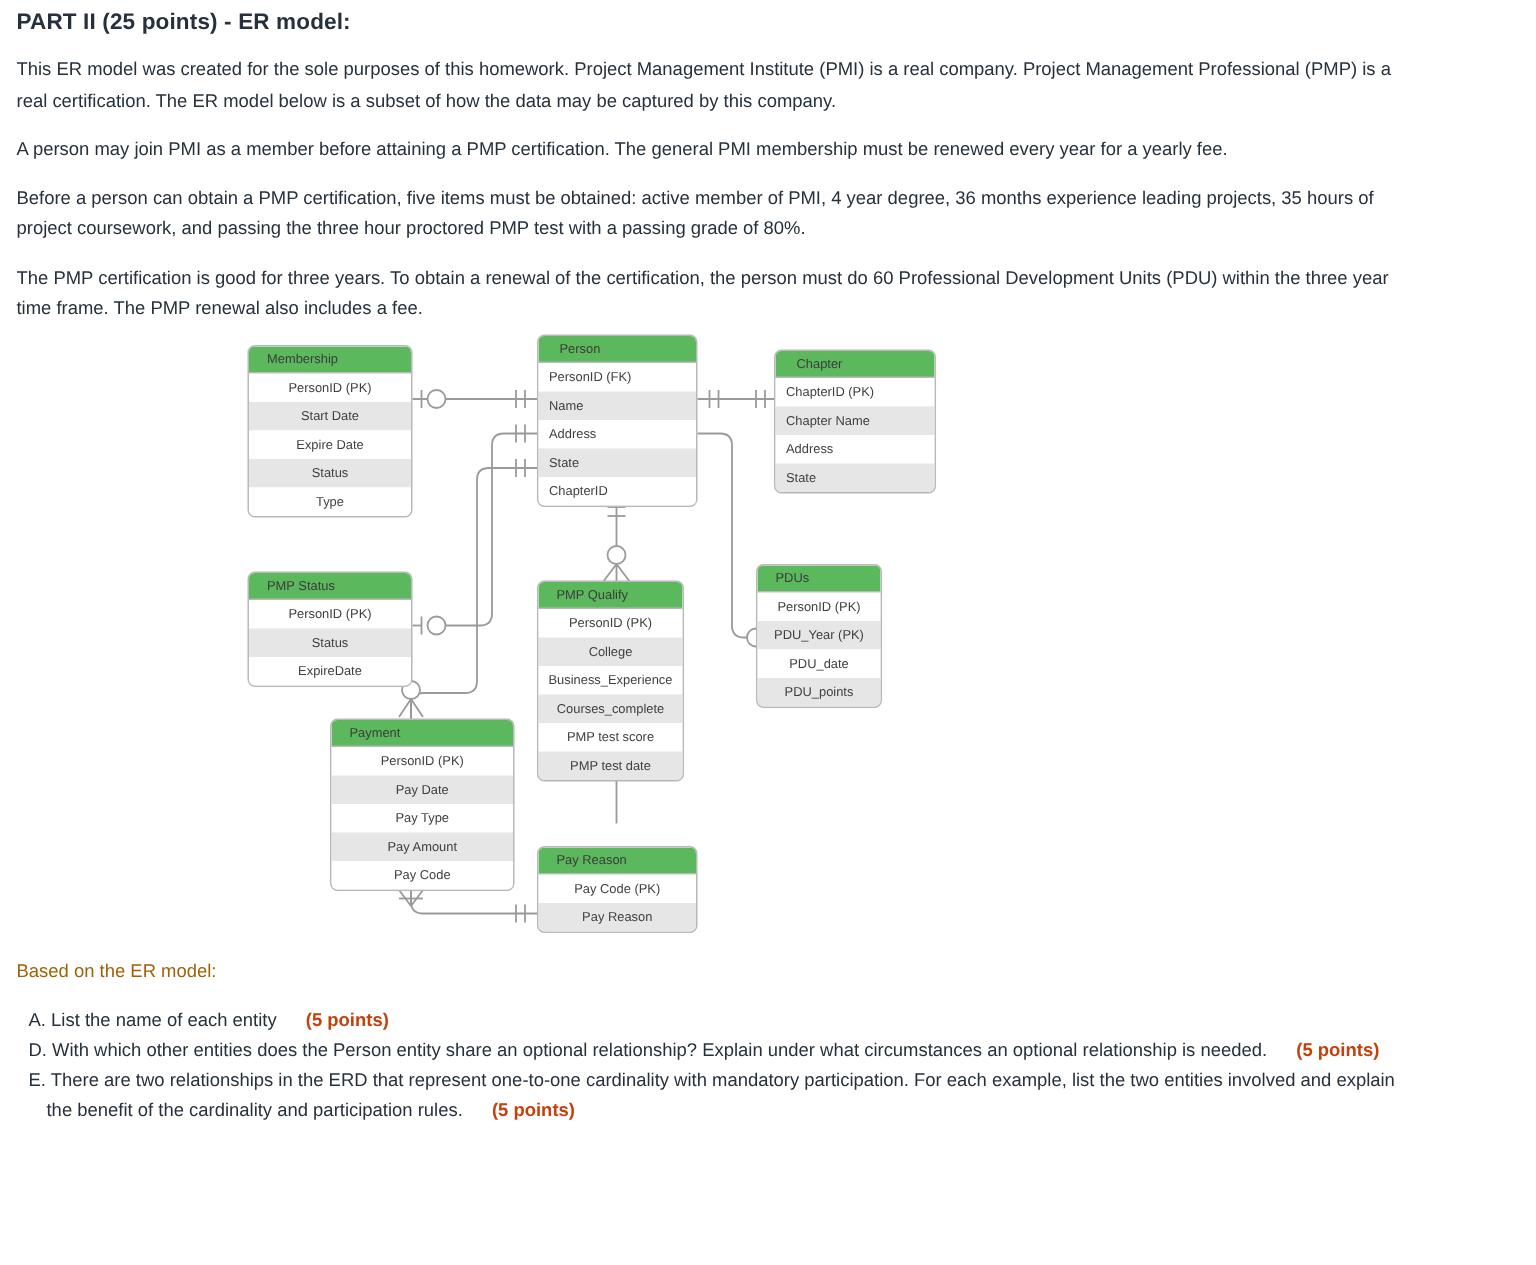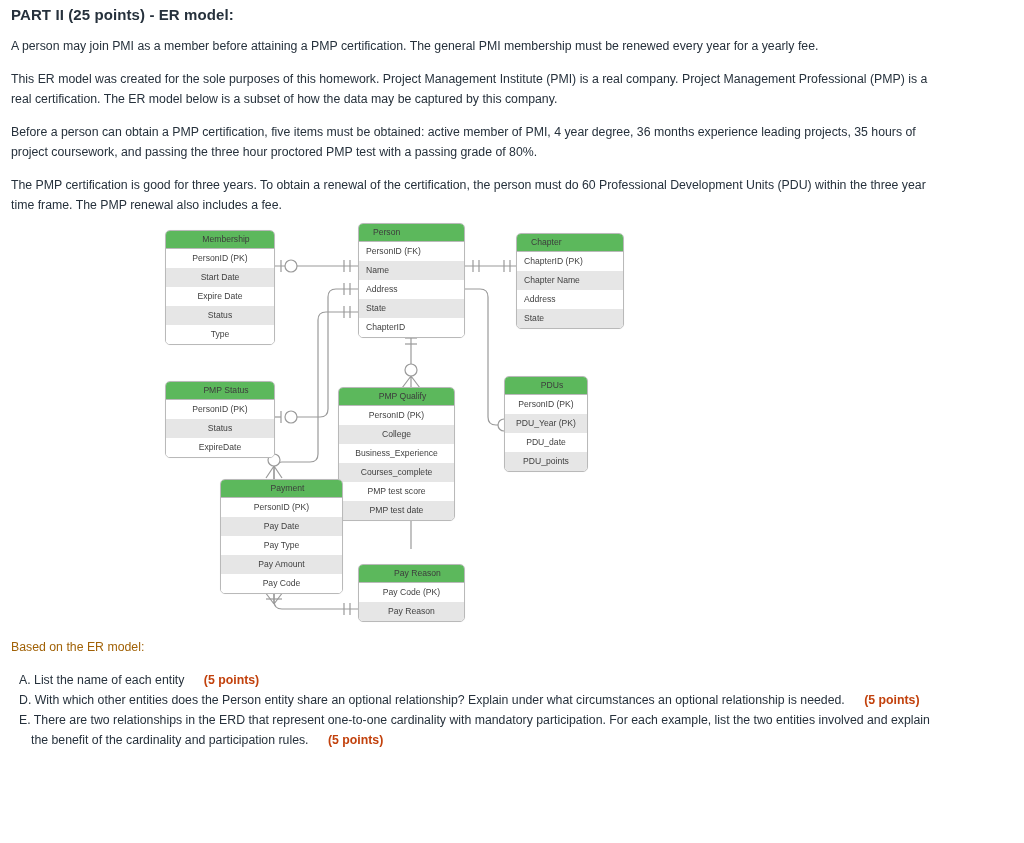--- a/index.html
+++ b/index.html
@@ -59,21 +59,20 @@
     border-radius: 5px;
     overflow: hidden;
     background: #ffffff;
     box-sizing: border-box;
     box-shadow: 0 0 0 .5px rgba(0,0,0,.02);
   }
   .entity .ehead {
     background: #5cb85c;
     color: #3c3c3c;
     font-size: 8.6px;
-    text-align: center;
     line-height: 17px;
     height: 17px;
     border-bottom: 1px solid #b9b9b9;
     padding-left: 12px;
   }
   .entity .attr {
     font-size: 8.6px;
     color: #3f3f3f;
     line-height: 19px;
     height: 19px;
@@ -115,22 +114,22 @@
     color: #c2410c;
     font-weight: bold;
     padding-left: 16px;
   }
 </style>
 </head>
 <body>
 
 <div class="prose">
   <div class="heading">PART II (25 points) - ER model:</div>
+  <p class="para">This ER model was created for the sole purposes of this homework.  Project Management Institute (PMI) is a real company.  Project Management Professional (PMP) is a real certification.  The ER model below is a subset of how the data may be captured by this company.</p>
   <p class="para">A person may join PMI as a member before attaining a PMP certification. The general PMI membership must be renewed every year for a yearly fee.</p>
-  <p class="para">This ER model was created for the sole purposes of this homework.  Project Management Institute (PMI) is a real company.  Project Management Professional (PMP) is a real certification.  The ER model below is a subset of how the data may be captured by this company.</p>
   <p class="para">Before a person can obtain a PMP certification, five items must be obtained: active member of PMI, 4 year degree, 36 months experience leading projects, 35 hours of project coursework, and passing the three hour proctored PMP test with a passing grade of 80%.</p>
   <p class="para">The PMP certification is good for three years.  To obtain a renewal of the certification, the person must do 60 Professional Development Units (PDU) within the three year time frame. The PMP renewal also includes a fee.</p>
 </div>
 
 <div class="diagram">
   <svg class="wires" viewBox="0 0 1024 420">
     <g fill="none" stroke="#9a9a9a" stroke-width="1.2" stroke-linecap="butt">
 
       <line x1="275" y1="54" x2="358" y2="54"></line>
       <line x1="281" y1="48" x2="281" y2="60"></line>
@@ -203,21 +202,21 @@
     <div class="attr alt">State</div>
   </div>
 
   <div class="entity" style="left:165px; top:169px; width:110px;">
     <div class="ehead">PMP Status</div>
     <div class="attr">PersonID (PK)</div>
     <div class="attr alt">Status</div>
     <div class="attr">ExpireDate</div>
   </div>
 
-  <div class="entity" style="left:338px; top:175px; width:117px;">
+  <div class="entity" style="left:358px; top:175px; width:98px;">
     <div class="ehead">PMP Qualify</div>
     <div class="attr">PersonID (PK)</div>
     <div class="attr alt">College</div>
     <div class="attr">Business_Experience</div>
     <div class="attr alt">Courses_complete</div>
     <div class="attr">PMP test score</div>
     <div class="attr alt">PMP test date</div>
   </div>
 
   <div class="entity" style="left:504px; top:164px; width:84px;">

